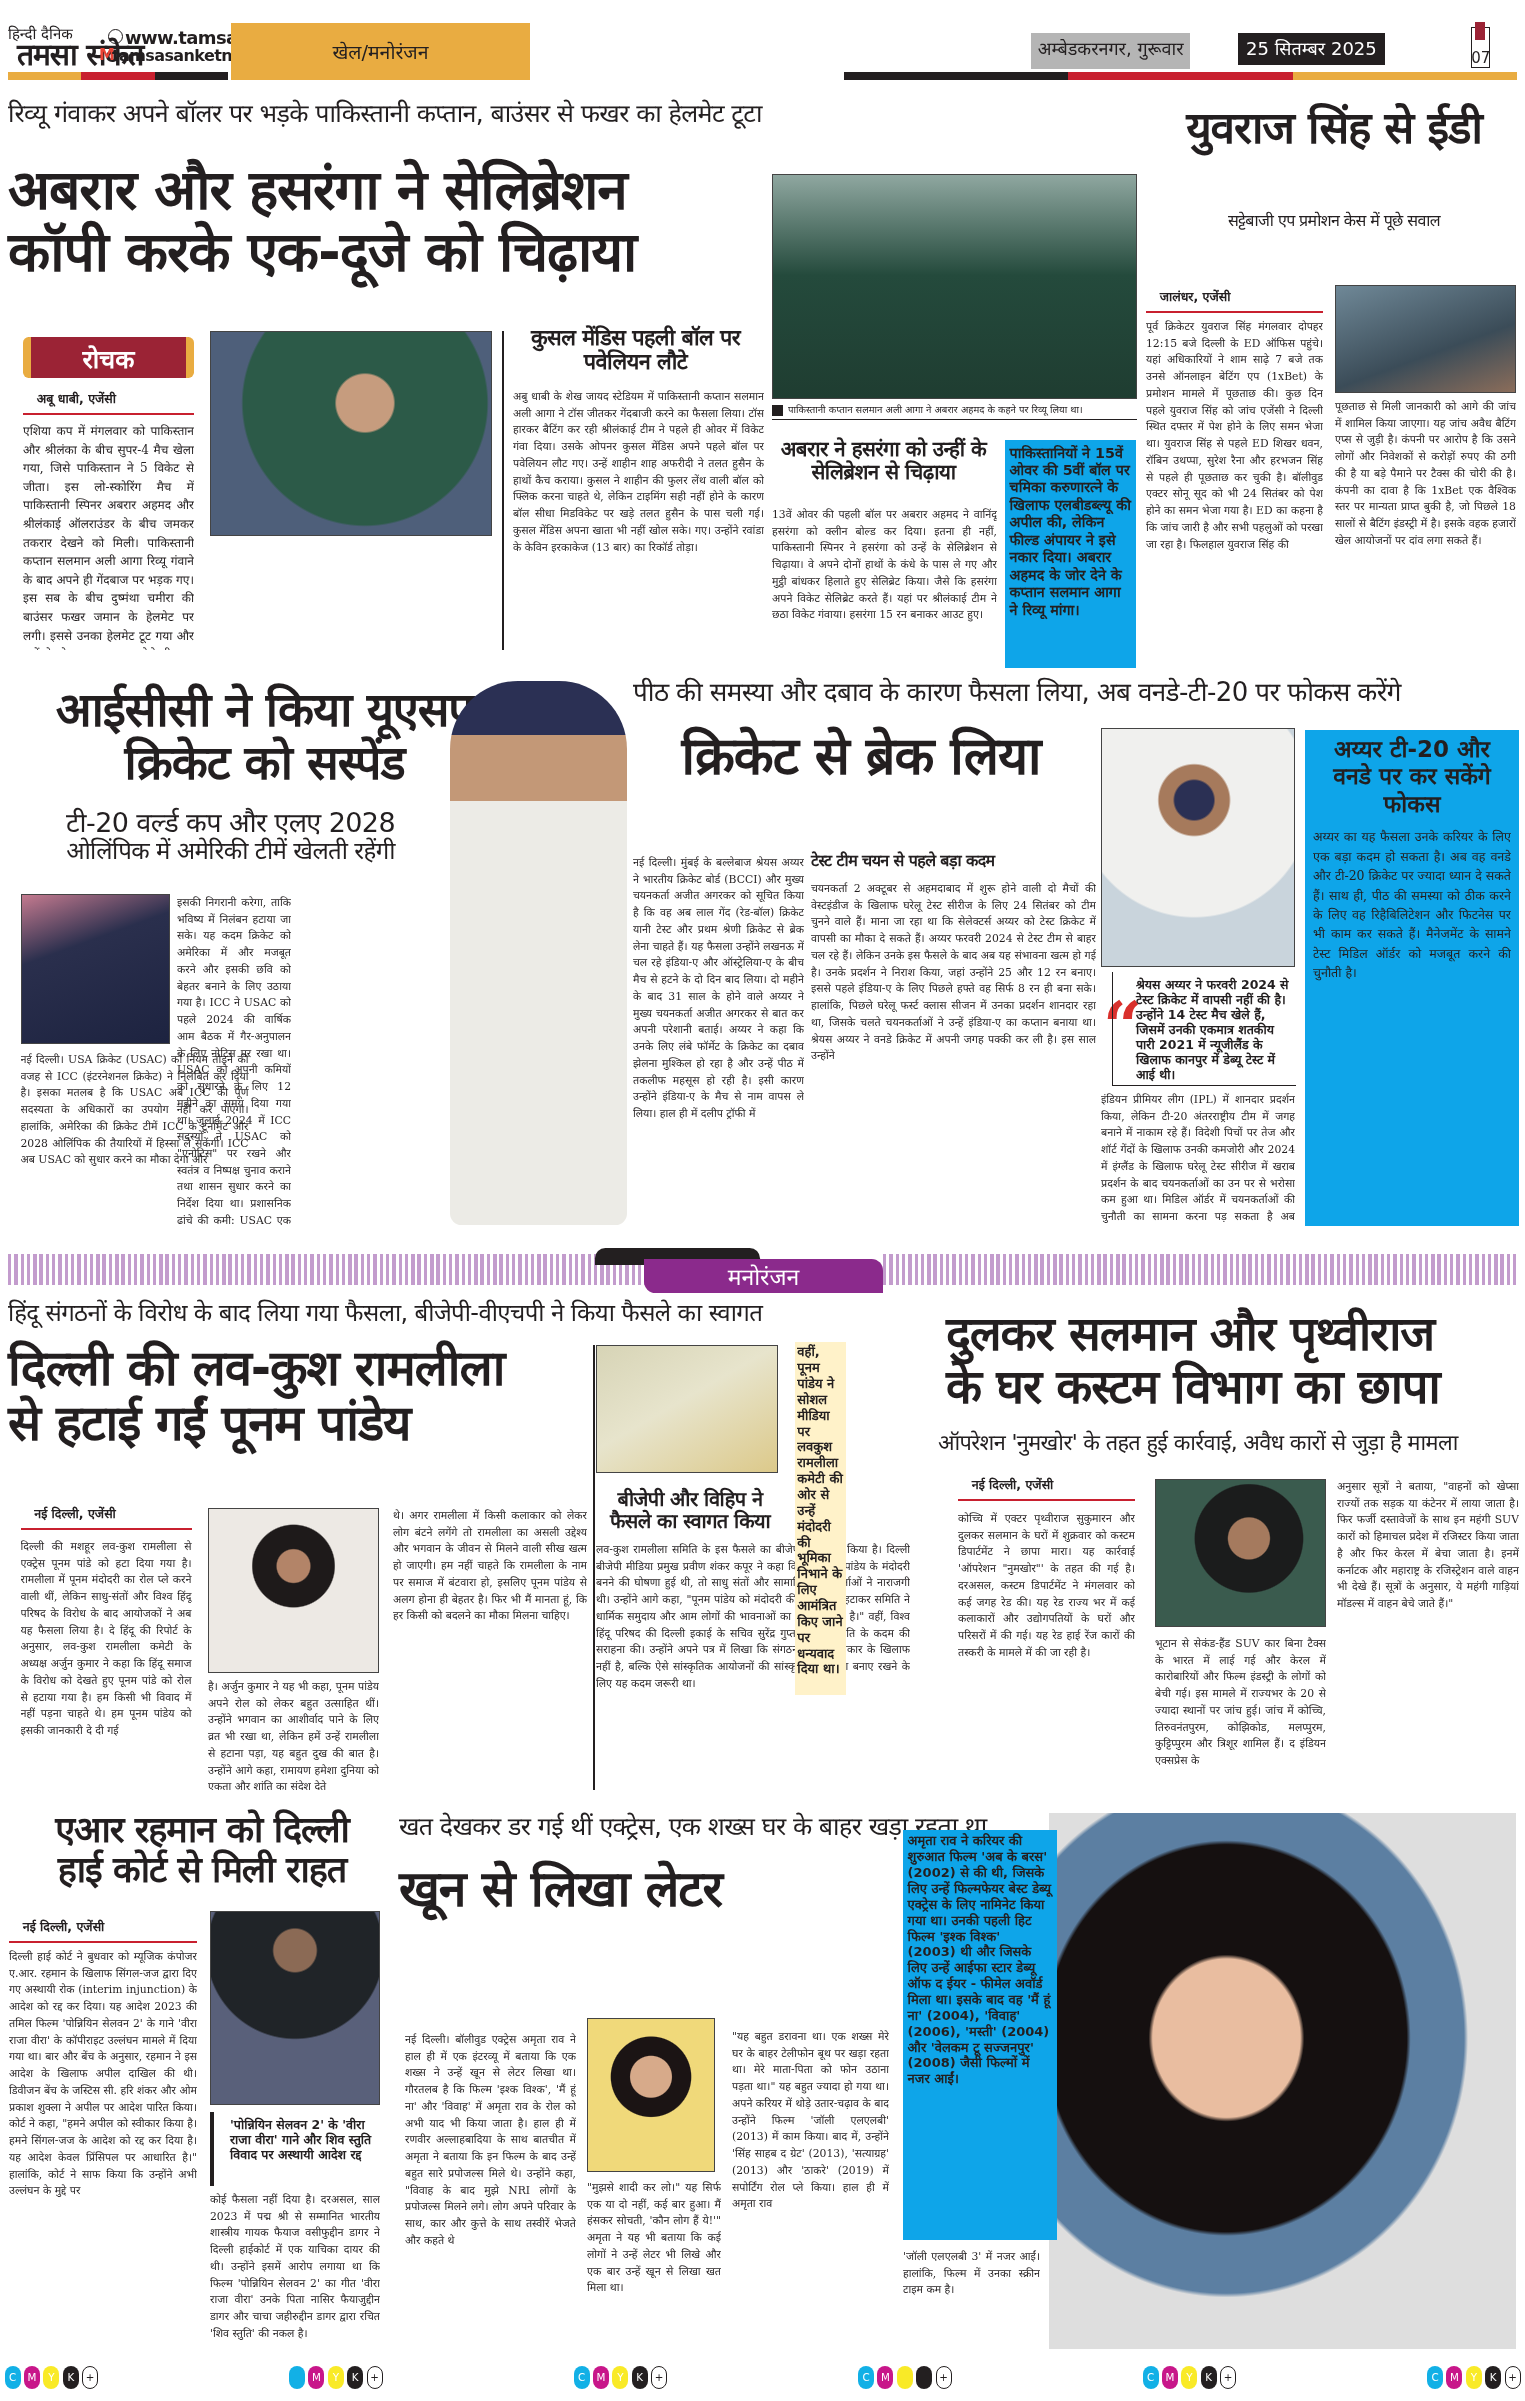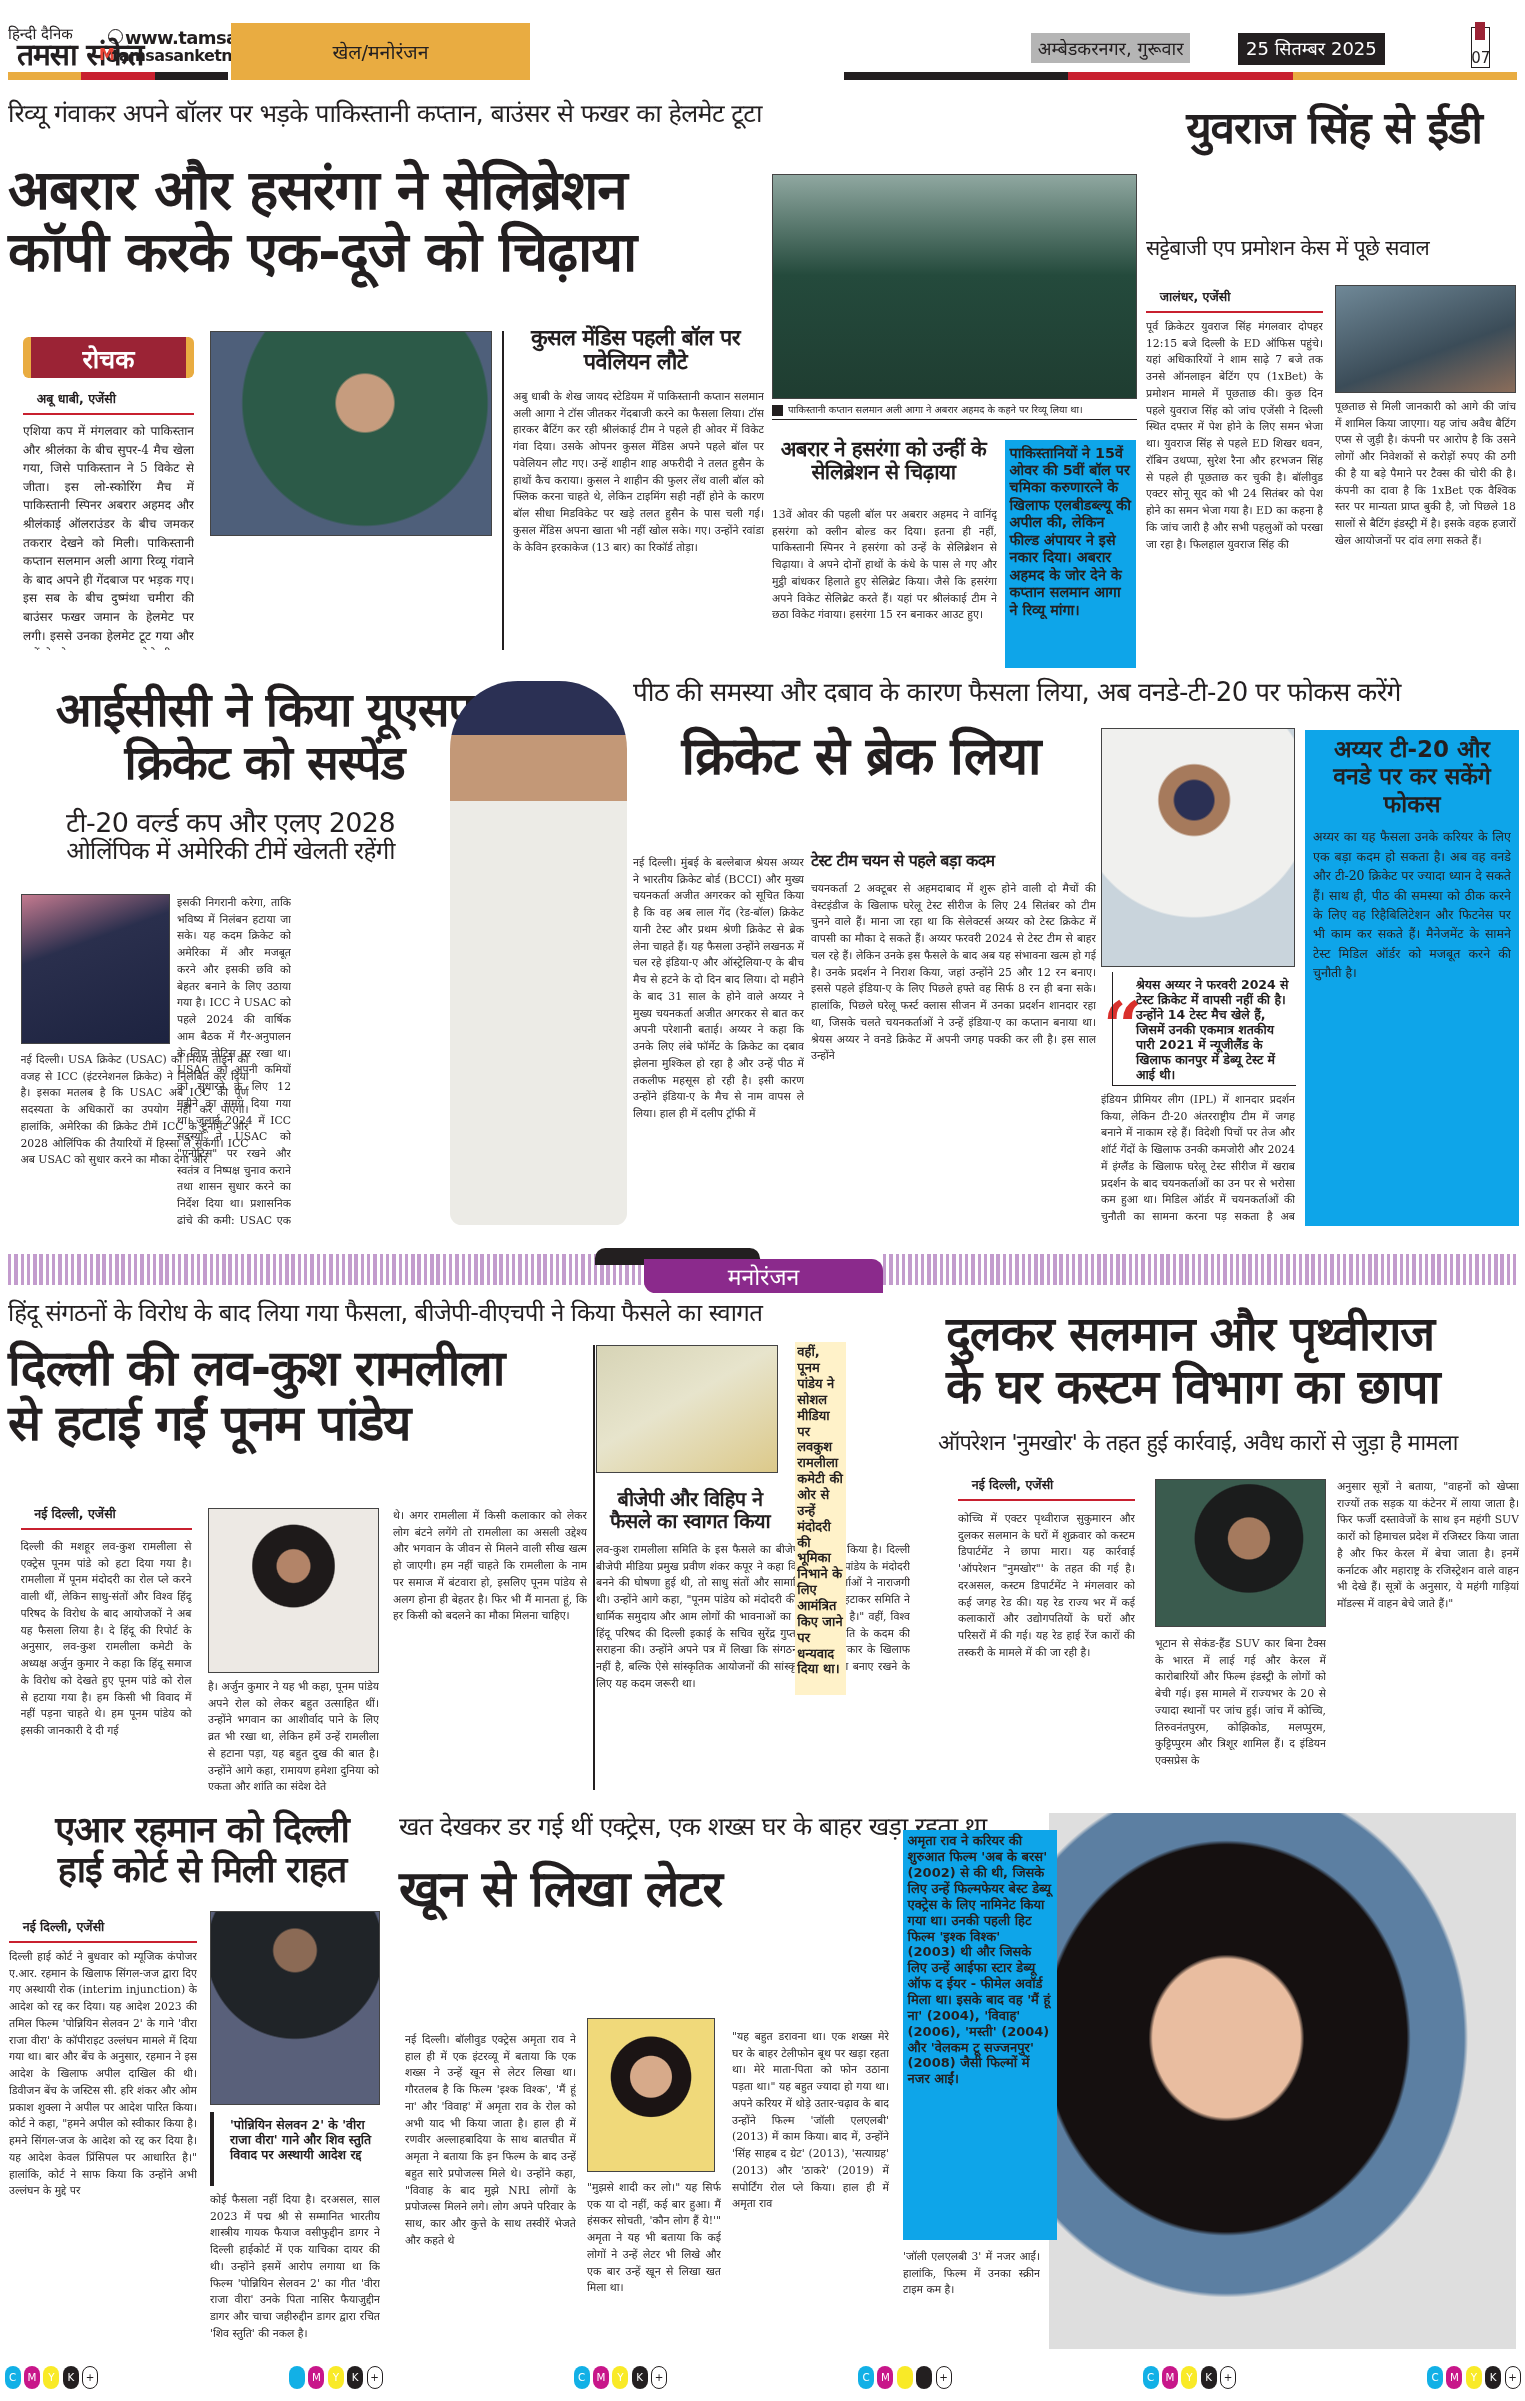--- a/index.html
+++ b/index.html
@@ -27,21 +27,21 @@
   <div class="abs" style="left:99px;top:47px;width:10.3px;height:16px;font-size:16px;font-weight:bold;color:#ea4335;line-height:16px;">M</div>
   <div class="abs" style="left:112px;top:46px;font-size:16px;font-weight:bold;letter-spacing:-0.6px;">tamsasanketnews24@gmail.com</div>
   <div class="abs" style="left:8px;top:72px;width:220px;height:8px;display:flex;">
     <div style="flex:1;background:#e9ac41"></div>
       <div style="flex:1;background:#c8202f"></div>
       <div style="flex:1;background:#231f20"></div>
   </div>
   <div class="abs" style="left:231px;top:23px;width:299px;height:57px;background:#e9ac41;display:flex;align-items:center;justify-content:center;">
     <span style="font-size:19.4px;">खेल/मनोरंजन</span>
   </div>
-  <div class="abs" style="left:1031px;top:33px;height:30px;padding:0 6.8px;background:#b5b5b5;font-size:18px;line-height:32px;">अम्बेडकरनगर, गुरूवार</div>
+  <div class="abs" style="left:1031px;top:33px;height:36px;padding:0 6.8px;background:#b5b5b5;font-size:18px;line-height:32px;">अम्बेडकरनगर, गुरूवार</div>
   <div class="abs" style="left:1238px;top:33px;height:32px;padding:0 8px;background:#231f20;color:#fff;font-size:18px;line-height:32px;">25 सितम्बर 2025</div>
   <div class="abs" style="left:1471px;top:27px;width:19.4px;height:41px;border:1.7px solid #231f20;display:flex;align-items:flex-end;justify-content:center;">
     <span style="font-size:15px;">07</span>
   </div>
   <div class="abs" style="left:1475px;top:21.7px;width:10.3px;height:18px;background:#9b2335;"></div>
   <div class="abs" style="left:844px;top:72px;width:673px;height:8px;display:flex;">
     <div style="flex:1;background:#231f20"></div>
       <div style="flex:1;background:#c8202f"></div>
       <div style="flex:1;background:#e9ac41"></div>
   </div>
@@ -69,21 +69,21 @@
 <div class="abs hd" style="left:513px;top:326px;width:245px;font-size:21.7px;text-align:center;letter-spacing:-0.6px;">कुसल मेंडिस पहली बॉल पर पवेलियन लौटे</div>
 <div class="abs body" style="left:513px;top:389px;width:251px;height:262px;font-size:10.8px;">अबु धाबी के शेख जायद स्टेडियम में पाकिस्तानी कप्तान सलमान अली आगा ने टॉस जीतकर गेंदबाजी करने का फैसला लिया। टॉस हारकर बैटिंग कर रही श्रीलंकाई टीम ने पहले ही ओवर में विकेट गंवा दिया। उसके ओपनर कुसल मेंडिस अपने पहले बॉल पर पवेलियन लौट गए। उन्हें शाहीन शाह अफरीदी ने तलत हुसैन के हाथों कैच कराया। कुसल ने शाहीन की फुलर लेंथ वाली बॉल को फ्लिक करना चाहते थे, लेकिन टाइमिंग सही नहीं होने के कारण बॉल सीधा मिडविकेट पर खड़े तलत हुसैन के पास चली गई। कुसल मेंडिस अपना खाता भी नहीं खोल सके। गए। उन्होंने रवांडा के केविन इरकाकेज (13 बार) का रिकॉर्ड तोड़ा।</div>
 
 <div class="abs hd" style="left:775px;top:438px;width:217px;font-size:20.5px;text-align:center;letter-spacing:-0.6px;">अबरार ने हसरंगा को उन्हीं के सेलिब्रेशन से चिढ़ाया</div>
 <div class="abs body" style="left:772px;top:507px;width:225px;height:160px;font-size:10.8px;">13वें ओवर की पहली बॉल पर अबरार अहमद ने वानिंदू हसरंगा को क्लीन बोल्ड कर दिया। इतना ही नहीं, पाकिस्तानी स्पिनर ने हसरंगा को उन्हें के सेलिब्रेशन से चिढ़ाया। वे अपने दोनों हाथों के कंधे के पास ले गए और मुट्ठी बांधकर हिलाते हुए सेलिब्रेट किया। जैसे कि हसरंगा अपने विकेट सेलिब्रेट करते हैं। यहां पर श्रीलंकाई टीम ने छठा विकेट गंवाया। हसरंगा 15 रन बनाकर आउट हुए।</div>
 <div class="abs callout" style="left:1005px;top:440px;width:131px;height:228px;padding:4.6px;font-size:14.3px;">पाकिस्तानियों ने 15वें ओवर की 5वीं बॉल पर चमिका करुणारत्ने के खिलाफ एलबीडब्ल्यू की अपील की, लेकिन फील्ड अंपायर ने इसे नकार दिया। अबरार अहमद के जोर देने के कप्तान सलमान आगा ने रिव्यू मांगा।</div>
 
 <div class="abs hd" style="left:1146px;top:103px;width:376px;font-size:44px;text-align:center;">
   <div>युवराज सिंह से ईडी</div>
 </div>
-<div class="abs kicker" style="left:1146px;top:237px;width:376px;font-size:21px;text-align:left;">सट्टेबाजी एप प्रमोशन केस में पूछे सवाल</div>
+<div class="abs kicker" style="left:1146px;top:212px;width:376px;font-size:16px;text-align:center;">सट्टेबाजी एप प्रमोशन केस में पूछे सवाल</div>
 <div class="abs dateline" style="left:1146px;top:288px;width:177px;">जालंधर, एजेंसी</div>
 <div class="abs body" style="left:1146px;top:319px;width:177px;height:336px;font-size:10.8px;">पूर्व क्रिकेटर युवराज सिंह मंगलवार दोपहर 12:15 बजे दिल्ली के ED ऑफिस पहुंचे। यहां अधिकारियों ने शाम साढ़े 7 बजे तक उनसे ऑनलाइन बेटिंग एप (1xBet) के प्रमोशन मामले में पूछताछ की। कुछ दिन पहले युवराज सिंह को जांच एजेंसी ने दिल्ली स्थित दफ्तर में पेश होने के लिए समन भेजा था। युवराज सिंह से पहले ED शिखर धवन, रॉबिन उथप्पा, सुरेश रैना और हरभजन सिंह से पहले ही पूछताछ कर चुकी है। बॉलीवुड एक्टर सोनू सूद को भी 24 सितंबर को पेश होने का समन भेजा गया है। ED का कहना है कि जांच जारी है और सभी पहलुओं को परखा जा रहा है। फिलहाल युवराज सिंह की</div>
 <div class="abs img" style="left:1335px;top:285px;width:181px;height:108px;background:linear-gradient(160deg,#6f8897,#3b4c58 60%,#8b6d5a);"></div>
 <div class="abs body" style="left:1335px;top:399px;width:181px;height:257px;font-size:10.8px;">पूछताछ से मिली जानकारी को आगे की जांच में शामिल किया जाएगा। यह जांच अवैध बैटिंग एप्स से जुड़ी है। कंपनी पर आरोप है कि उसने लोगों और निवेशकों से करोड़ों रुपए की ठगी की है या बड़े पैमाने पर टैक्स की चोरी की है। कंपनी का दावा है कि 1xBet एक वैश्विक स्तर पर मान्यता प्राप्त बुकी है, जो पिछले 18 सालों से बैटिंग इंडस्ट्री में है। इसके वहक हजारों खेल आयोजनों पर दांव लगा सकते हैं।</div>
 
 <div class="abs hd" style="left:8px;top:684px;width:513px;font-size:47px;text-align:center;">
   <div>आईसीसी ने किया यूएसए</div>
   <div>क्रिकेट को सस्पेंड</div>
 </div>
 <div class="abs kicker" style="left:8px;top:808px;width:445px;font-size:27px;text-align:center;">

